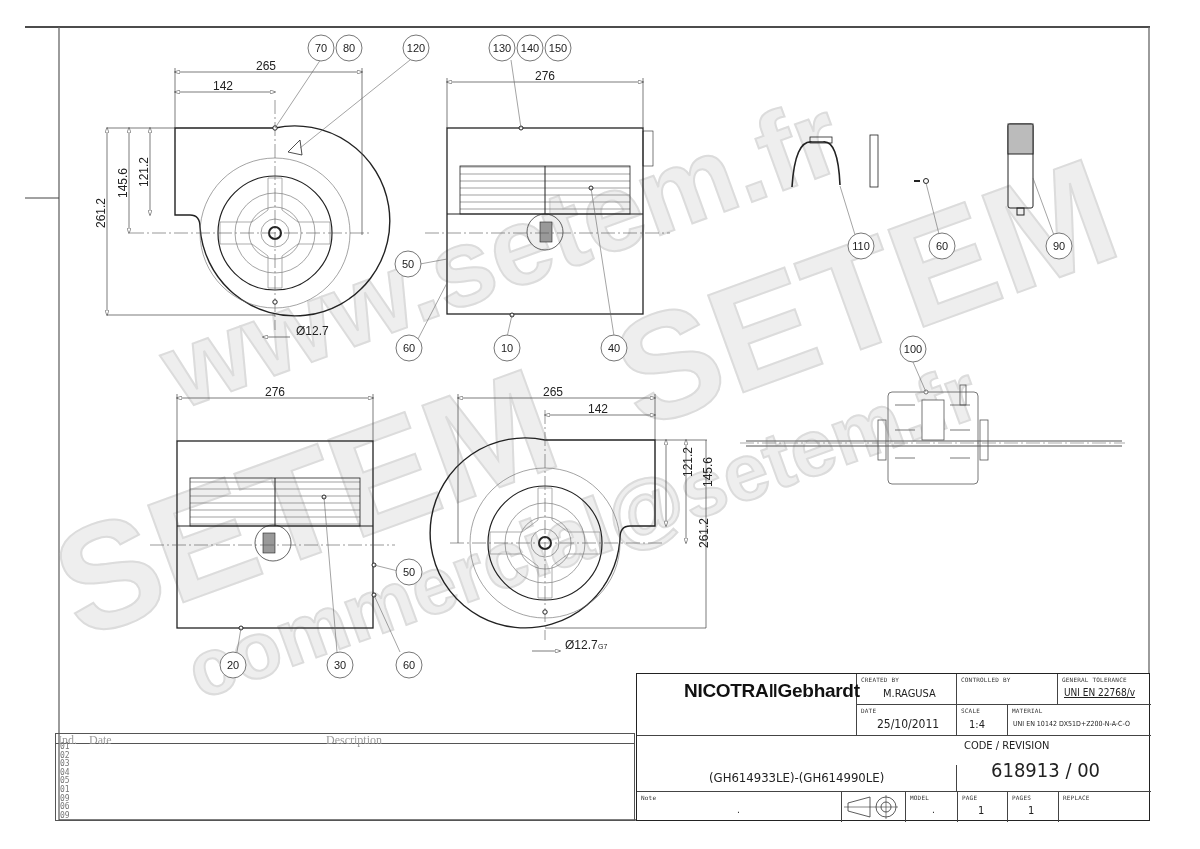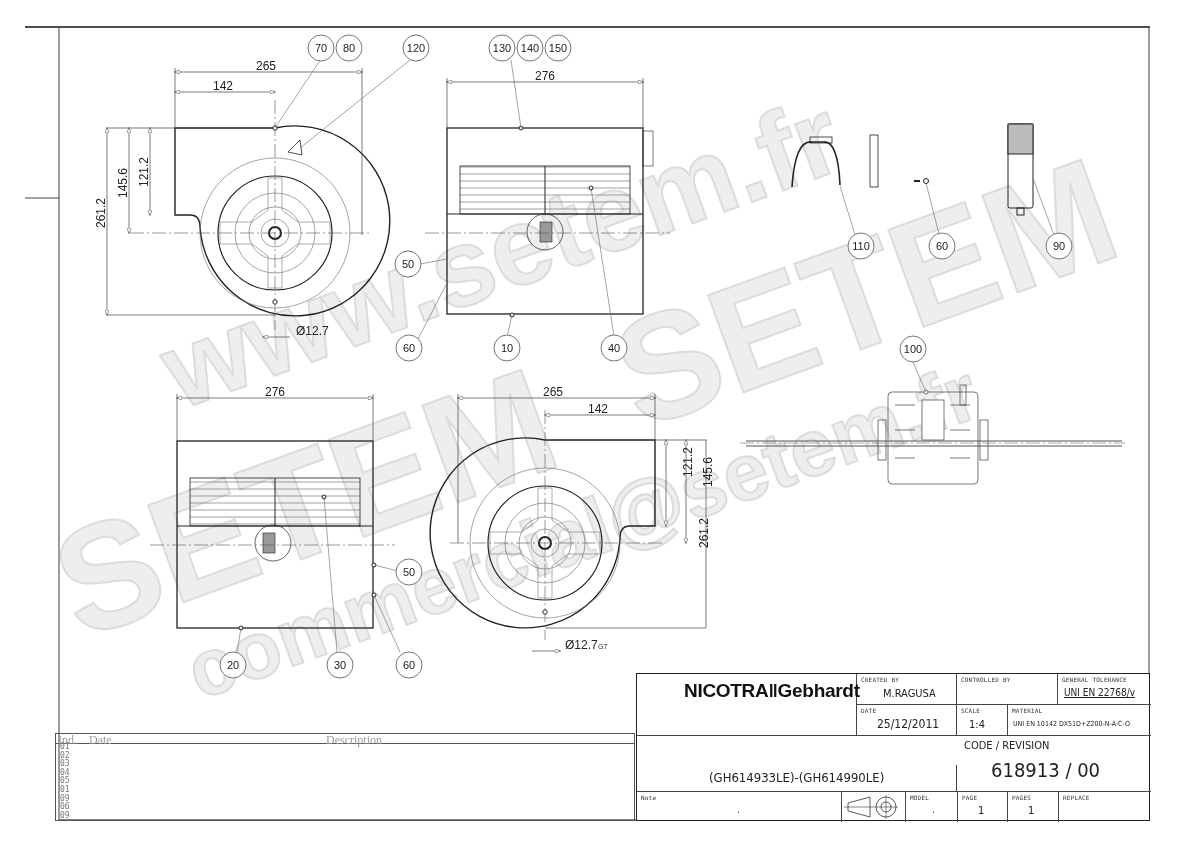--- a/index.html
+++ b/index.html
@@ -316,21 +316,21 @@
   <div class="cell" style="left:320px;top:0;width:101px;height:31px;">
     <span class="lbl">CONTROLLED BY</span>
     <span class="val"></span>
   </div>
   <div class="cell" style="left:421px;top:0;width:93px;height:31px;border-right:none;">
     <span class="lbl">GENERAL TOLERANCE</span>
     <span class="val" style="left:6px;top:13px;font-size:10px;text-decoration:underline;">UNI EN 22768/v</span>
   </div>
   <div class="cell" style="left:220px;top:31px;width:100px;height:31px;">
     <span class="lbl">DATE</span>
-    <span class="val" style="left:20px;top:12px;font-size:12px;">25/12/2011</span>
+    <span class="val" style="left:20px;top:12px;font-size:12px;">25/10/2011</span>
   </div>
   <div class="cell" style="left:320px;top:31px;width:51px;height:31px;">
     <span class="lbl">SCALE</span>
     <span class="val" style="left:12px;top:13px;font-size:11px;">1:4</span>
   </div>
   <div class="cell" style="left:371px;top:31px;width:143px;height:31px;border-right:none;">
     <span class="lbl">MATERIAL</span>
     <span class="val" style="left:5px;top:15px;font-size:7px;text-align:center;">UNI EN 10142 DX51D+Z200-N-A-C-O</span>
   </div>
 

